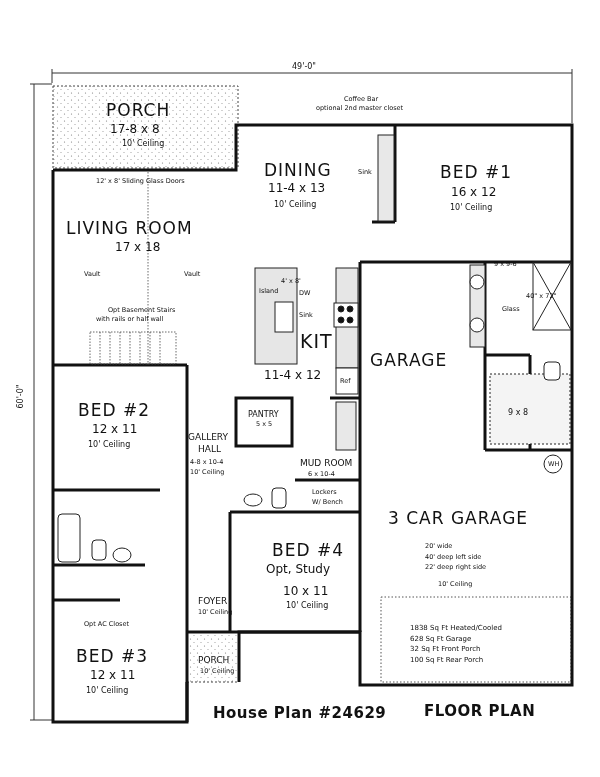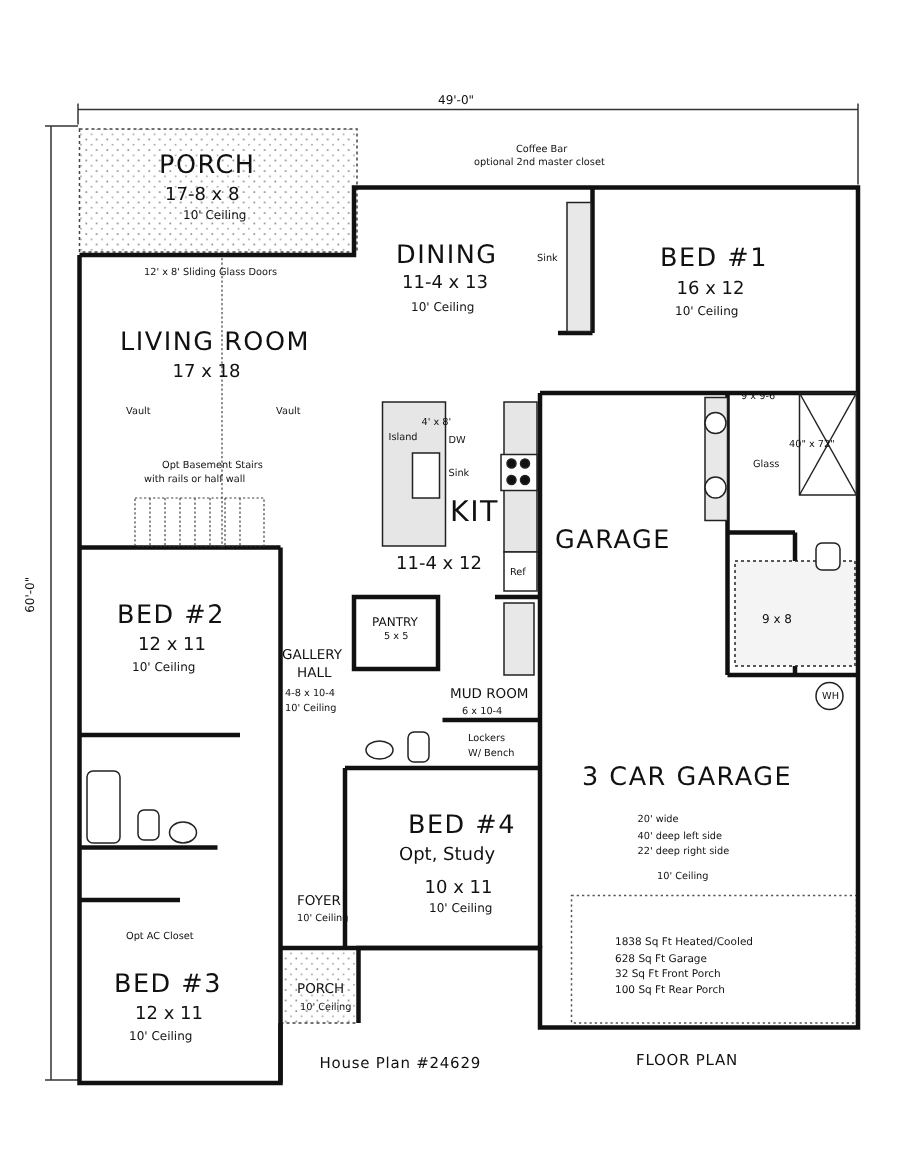--- a/index.html
+++ b/index.html
@@ -3,21 +3,21 @@
 <meta charset="utf-8">
 <style>
   html,body{margin:0;padding:0;background:#fff;}
   body{width:600px;height:777px;position:relative;overflow:hidden;font-family:"DejaVu Sans",sans-serif;color:#111;}
   svg.plan{position:absolute;left:0;top:0;}
   .lbl{position:absolute;text-align:center;white-space:nowrap;color:#111;}
   .room{font-size:17px;letter-spacing:1px;font-weight:normal;}
   .dim{font-size:12px;}
   .ceil{font-size:8px;}
   .note{font-size:6.5px;}
-  .title{font-size:10px;letter-spacing:.5px;}
+  .title{font-size:15px;letter-spacing:.5px;font-weight:bold;}
 </style>
 </head>
 <body>
 
 <svg class="plan" width="600" height="777" viewBox="0 0 600 777" xmlns="http://www.w3.org/2000/svg">
   <defs>
     <pattern id="dots" width="7" height="7" patternUnits="userSpaceOnUse">
       <circle cx="1.5" cy="2" r=".6" fill="#777"></circle>
         <circle cx="5" cy="5.5" r=".6" fill="#999"></circle>
     </pattern>
@@ -117,21 +117,21 @@
 <div class="lbl dim" style="left:292px;top:62px;font-size:8px;">49'-0"</div>
 <div class="lbl dim" style="left:8px;top:392px;font-size:8px;transform:rotate(-90deg);">60'-0"</div>
 
 <div>
   <div class="lbl room" style="left:106px;top:100px;">PORCH</div>
   <div class="lbl dim" style="left:110px;top:122px;">17-8 x 8</div>
   <div class="lbl ceil" style="left:122px;top:139px;">10' Ceiling</div>
 </div>
 
 <div class="lbl note" style="left:96px;top:177px;">12' x 8' Sliding Glass Doors</div>
-<div class="lbl room" style="left:80px;top:218px;text-align:center;">LIVING ROOM</div>
+<div class="lbl room" style="left:66px;top:218px;text-align:center;">LIVING ROOM</div>
 <div class="lbl dim" style="left:115px;top:240px;">17 x 18</div>
 <div class="lbl note" style="left:84px;top:270px;">Vault</div>
 <div class="lbl note" style="left:184px;top:270px;">Vault</div>
 <div class="lbl note" style="left:96px;top:306px;margin-left:12px;">Opt Basement Stairs</div>
 <div class="lbl note" style="left:96px;top:315px;">with rails or half wall</div>
 
 <div class="lbl room" style="left:264px;top:160px;">DINING</div>
 <div class="lbl dim" style="left:268px;top:181px;">11-4 x 13</div>
 <div class="lbl ceil" style="left:274px;top:200px;">10' Ceiling</div>
 

